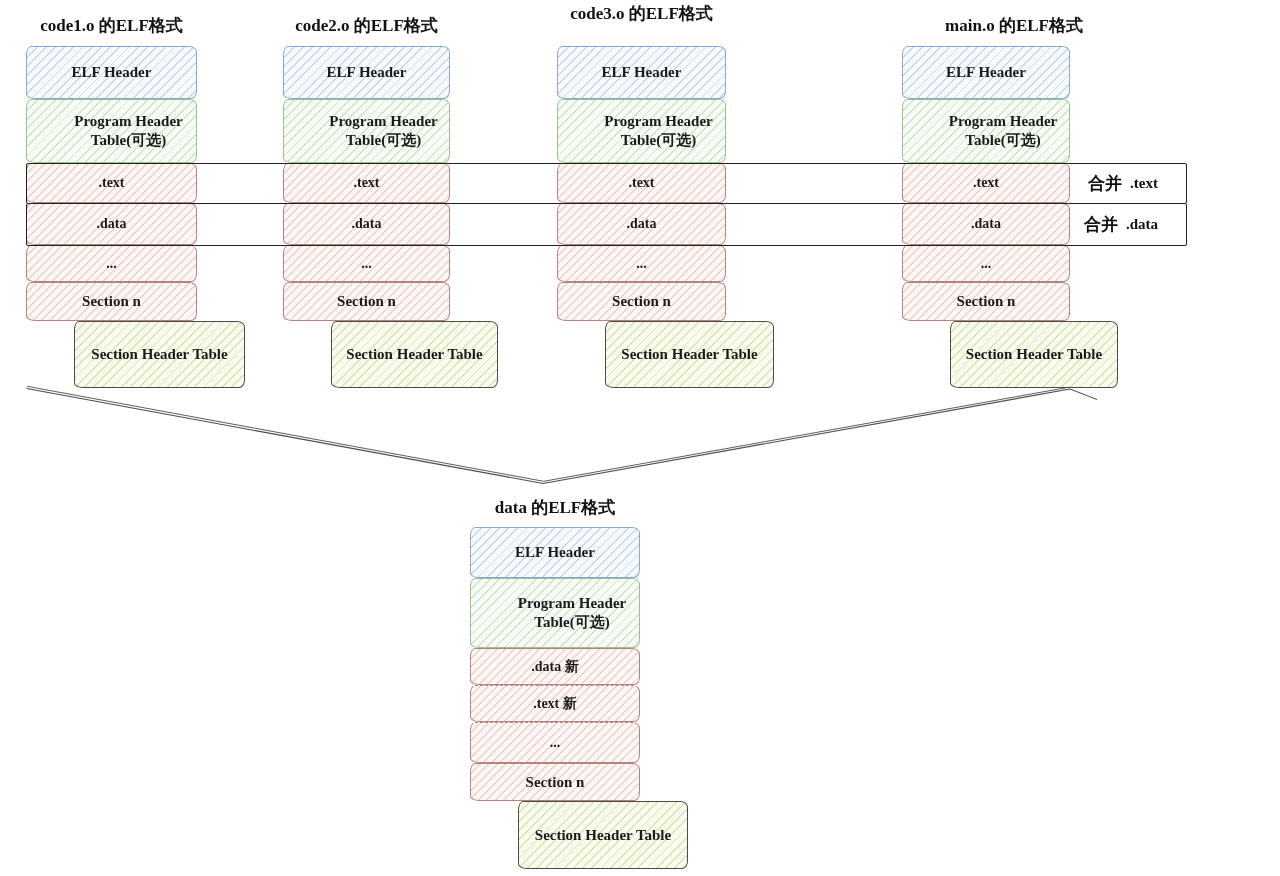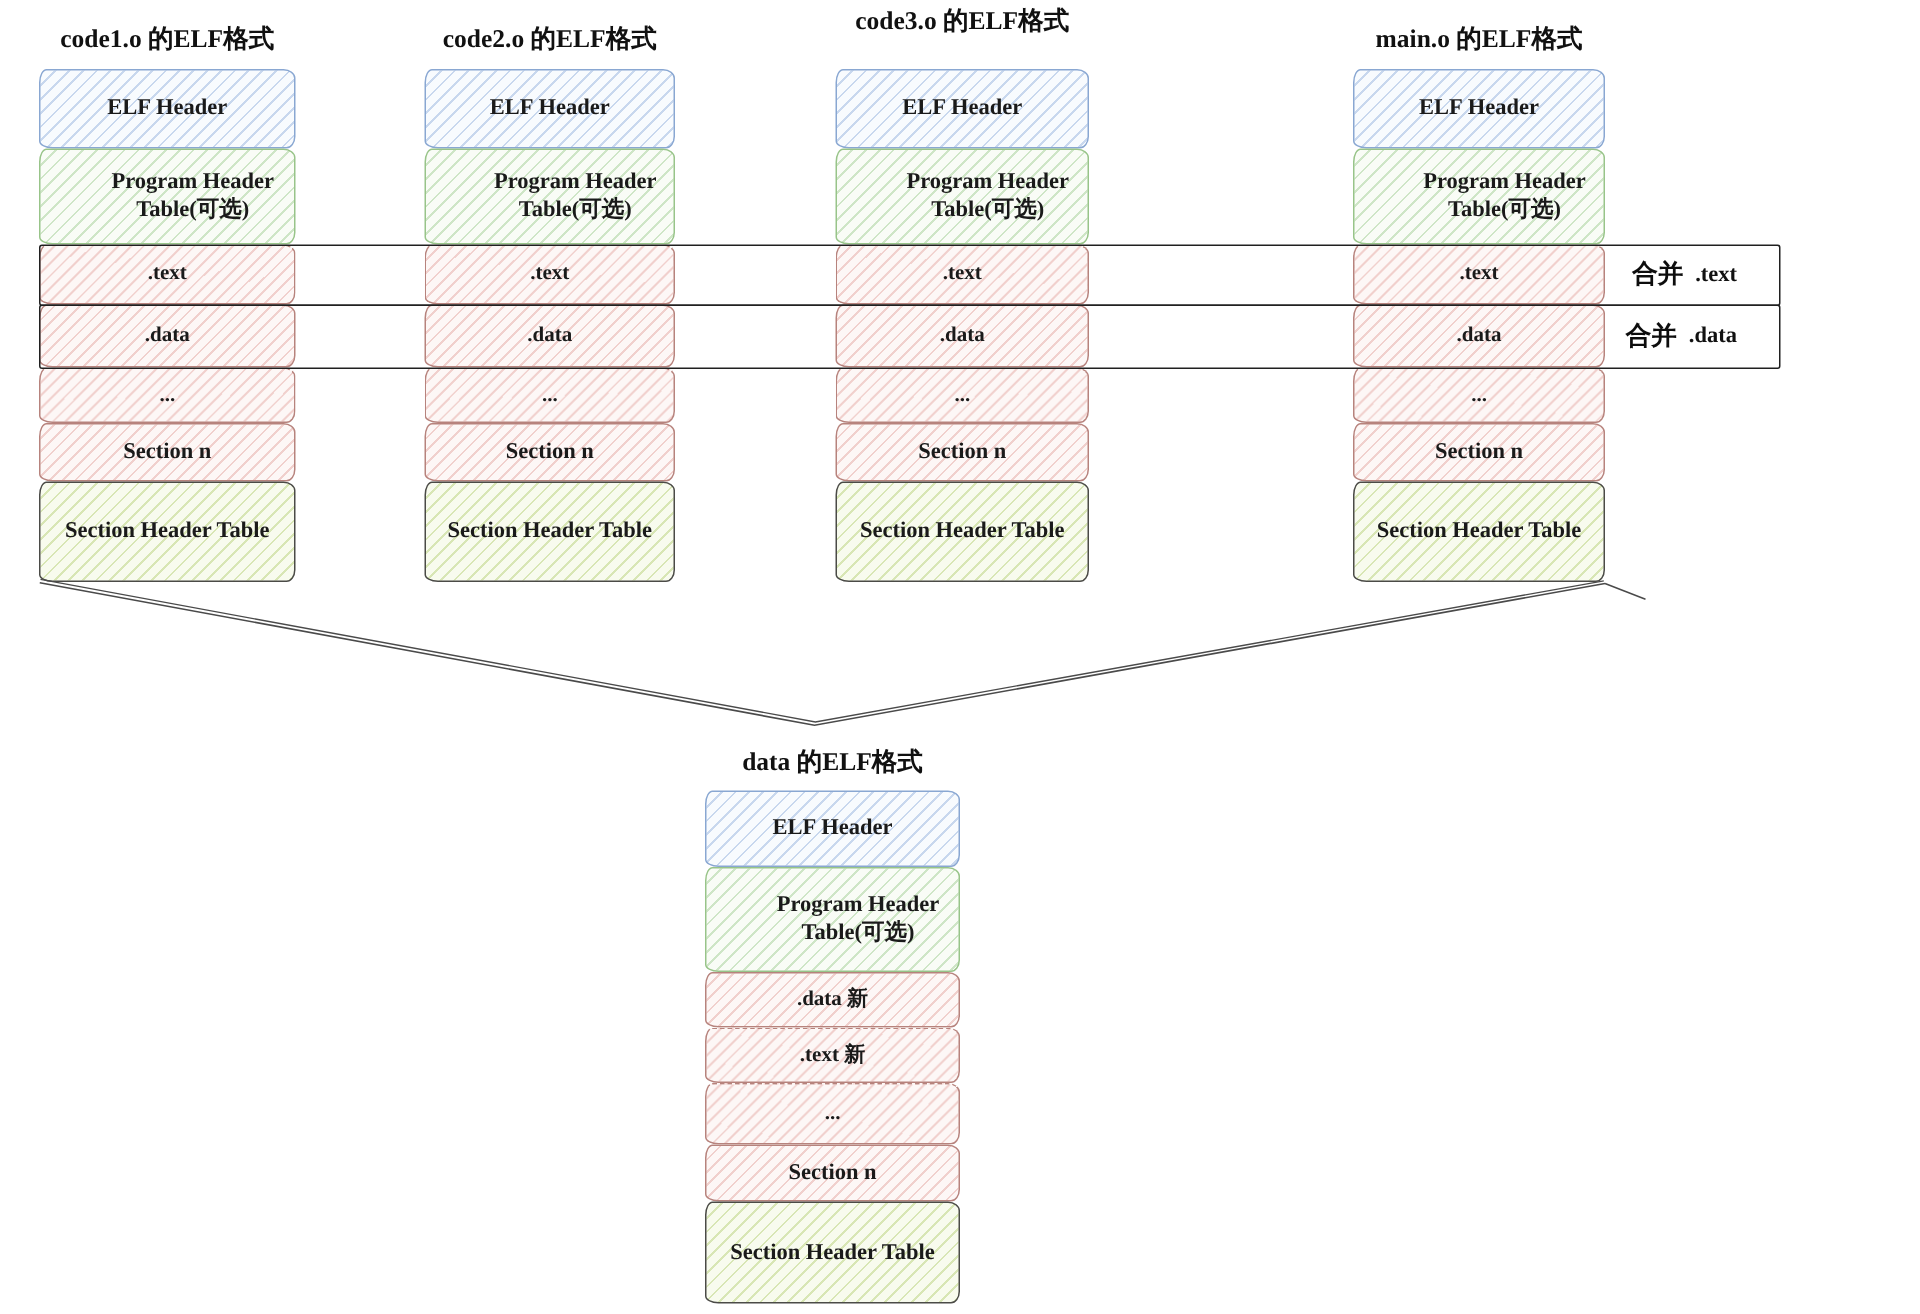--- a/index.html
+++ b/index.html
@@ -39,20 +39,21 @@
   .box.pink{
     background-color:#fdf7f6;
     background-image:repeating-linear-gradient(135deg, rgba(212,118,110,.30) 0 1.3px, transparent 1.3px 6px);
     border:1.4px solid var(--pink-border,#b7837d);
   }
   .box.pink.dashed-top{border-top-style:dashed;}
   .box.sht{
     background-color:#f8fbee;
     background-image:repeating-linear-gradient(135deg, rgba(164,196,87,.38) 0 1.3px, transparent 1.3px 6.5px);
     border:1.5px solid var(--sht-border,#4b4b47);
+    margin-left:48px;
   }
 
   .band{
     position:absolute;left:26px;width:1161px;box-sizing:border-box;
     border:1.6px solid var(--band-border,#202020);
     display:flex;align-items:center;justify-content:flex-end;
     padding-right:28px;gap:8px;z-index:3;pointer-events:none;
     background:transparent;
     border-radius:2px;
   }
@@ -117,21 +118,21 @@
         <div class="boxes">
           <div class="box blue" style="height: 53px;">ELF Header</div>
           <div class="box green" style="height: 64px;">Program Header Table(可选)</div>
           <div class="box pink small dashed-top" style="height: 40px;">.text</div>
           <div class="box pink small" style="height: 42px;">.data</div>
           <div class="box pink small dashed-top" style="height: 37px;">...</div>
           <div class="box pink" style="height: 39px;">Section n</div>
           <div class="box sht" style="height: 67px;">Section Header Table</div>
         </div>
       </div>
-      <div class="col-title" style="left: 902px; width: 168px; top: 14px;">main.o 的ELF格式</div>
+      <div class="col-title" style="left: 930px; width: 168px; top: 14px;">main.o 的ELF格式</div>
       <div class="col" style="left: 902px; width: 168px; top: 46px;">
         <div class="boxes">
           <div class="box blue" style="height: 53px;">ELF Header</div>
           <div class="box green" style="height: 64px;">Program Header Table(可选)</div>
           <div class="box pink small dashed-top" style="height: 40px;">.text</div>
           <div class="box pink small" style="height: 42px;">.data</div>
           <div class="box pink small dashed-top" style="height: 37px;">...</div>
           <div class="box pink" style="height: 39px;">Section n</div>
           <div class="box sht" style="height: 67px;">Section Header Table</div>
         </div>

